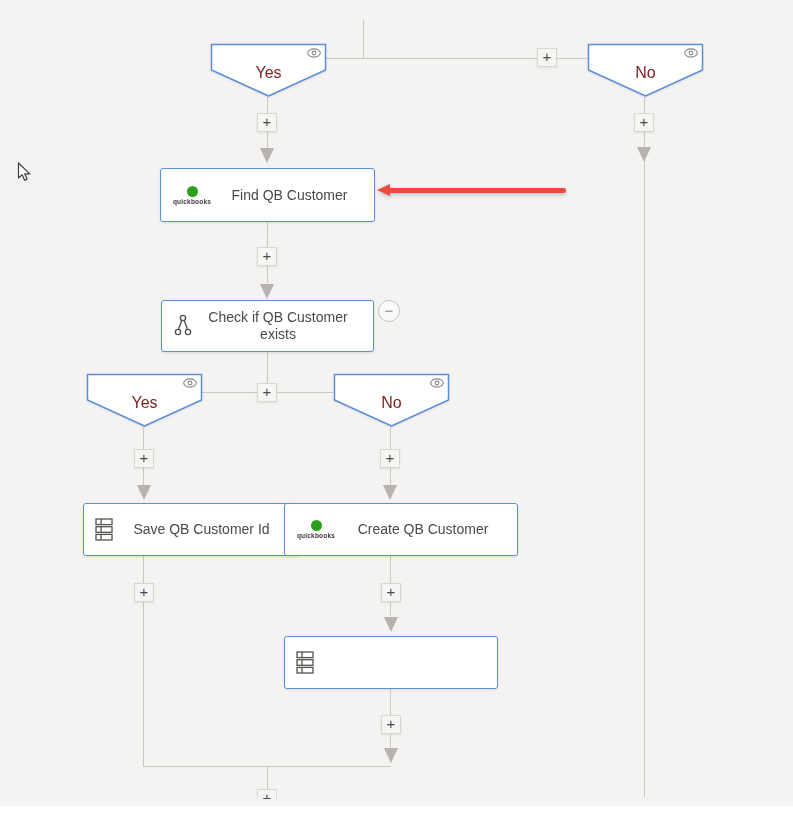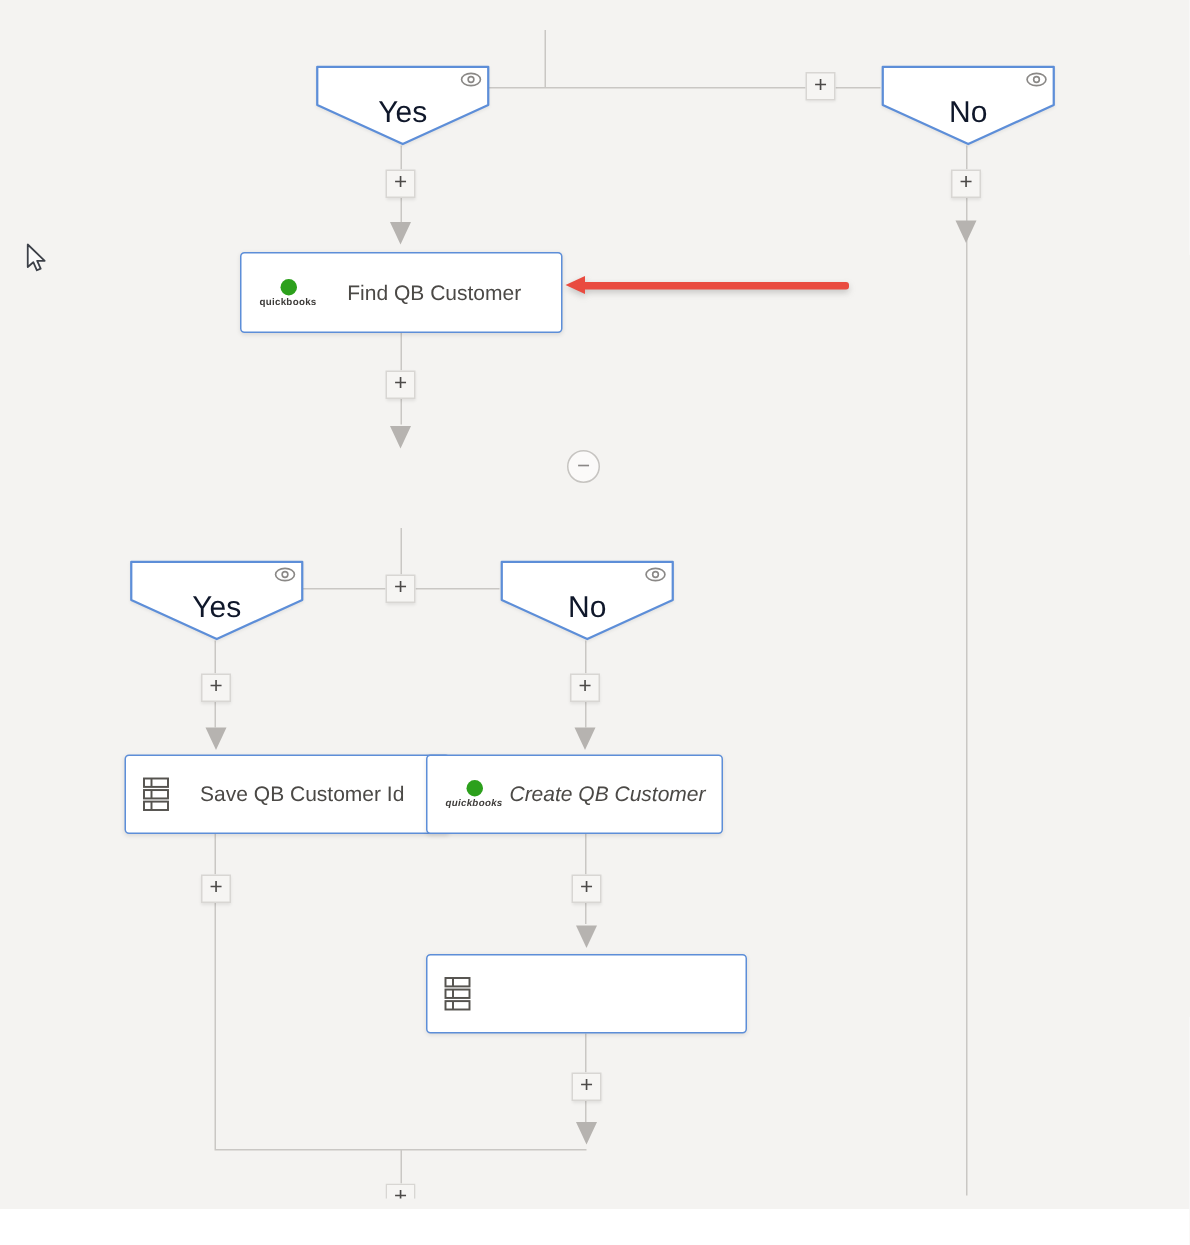--- a/index.html
+++ b/index.html
@@ -20,21 +20,21 @@
   .plus-clip{position:absolute;width:20px;height:10px;overflow:hidden;z-index:3;}
   .plus-clip .plus{position:absolute;left:0;top:0;}
   
   .ahead{
     position:absolute;width:0;height:0;z-index:2;
     border-left:7px solid transparent;border-right:7px solid transparent;border-top:15px solid #b6b3b0;
   }
   
   .branch{position:absolute;width:117px;height:56px;z-index:2;cursor:pointer;}
   .branch svg.shape{position:absolute;left:0;top:0;overflow:visible;filter:drop-shadow(0 1px 1px rgba(0,0,0,.07));}
-  .branch-label{position:absolute;left:0;right:0;top:21px;text-align:center;font-size:20px;color:#0f172a;}
+  .branch-label{position:absolute;left:0;right:0;top:21px;text-align:center;font-size:16px;color:#7f1d1d;}
   .eye{position:absolute;right:5px;top:4px;width:16px;height:12px;cursor:pointer;}
   
   .action-box{
     position:absolute;display:flex;align-items:center;box-sizing:border-box;z-index:2;cursor:pointer;
     background:#ffffff;border:1.5px solid #5d8ed8;border-radius:3px;box-shadow:0 1px 3px rgba(0,0,0,.10);
   }
   .box-label{flex:1;text-align:center;font-size:14px;color:#4b4946;line-height:17px;display:flex;justify-content:center;padding-right:10px;}
   .box-label span{display:inline-block;}
   .lbl-narrow span{max-width:112px;}
   .lbl-mid span{max-width:165px;}
@@ -106,20 +106,34 @@
   <div class="red-arrow">
     <div class="head"></div>
     <div class="shaft"></div>
   </div>
 
   <div class="vline" style="left:267px;top:222px;height:25px;"></div>
   <div class="plus" style="left:257px;top:247px;">+</div>
   <div class="vline" style="left:267px;top:266px;height:17px;"></div>
   <div class="ahead" style="left:260px;top:284px;"></div>
 
+  <div class="action-box" style="left:161px;top:300px;width:213px;height:52px;">
+    <div class="box-icon">
+      <svg width="20" height="26" viewBox="0 0 20 26">
+        <circle cx="10" cy="5" r="2.6" fill="none" stroke="#55534f" stroke-width="1.4"></circle>
+        <line x1="8.8" y1="7.3" x2="5.6" y2="16" stroke="#55534f" stroke-width="1.4"></line>
+        <line x1="11.2" y1="7.3" x2="14.4" y2="16" stroke="#55534f" stroke-width="1.4"></line>
+        <circle cx="5" cy="19" r="2.6" fill="none" stroke="#55534f" stroke-width="1.4"></circle>
+        <circle cx="15" cy="19" r="2.6" fill="none" stroke="#55534f" stroke-width="1.4"></circle>
+      </svg>
+    </div>
+    <div class="box-label lbl-mid">
+        <span>Check if QB Customer exists</span>
+      </div>
+  </div>
   <div class="collapse-btn" style="left:378px;top:300px;">−</div>
 
   <div class="vline" style="left:267px;top:352px;height:31px;"></div>
   <div class="hline" style="left:202px;top:392px;width:131px;"></div>
   <div class="plus" style="left:257px;top:383px;">+</div>
 
   <div class="branch" style="left:86px;top:373px;">
     <svg class="shape" width="117" height="56" viewBox="0 0 117 56">
       <polygon points="1.5,1.5 115.5,1.5 115.5,27 58.5,53 1.5,27" fill="#ffffff" stroke="#5d8ed8" stroke-width="1.5" stroke-linejoin="round"></polygon>
     </svg>
@@ -158,21 +172,21 @@
         <line x1="6" y1="9.7" x2="6" y2="15.3" stroke="#55534f" stroke-width="1.3"></line>
         <rect x="1" y="17.4" width="16" height="5.6" fill="#ffffff" stroke="#55534f" stroke-width="1.3"></rect>
         <line x1="6" y1="17.4" x2="6" y2="23" stroke="#55534f" stroke-width="1.3"></line>
       </svg>
     </div>
     <div class="box-label lbl-mid">
         <span>Save QB Customer Id</span>
       </div>
   </div>
 
-  <div class="action-box" style="left:284px;top:503px;width:198px;height:53px;font-style:italic;">
+  <div class="action-box" style="left:284px;top:503px;width:234px;height:53px;">
     <div class="qb-logo">
       <div class="qb-circle"></div>
       <div class="qb-text">quickbooks</div>
     </div>
     <div class="box-label lbl-mid">
         <span>Create QB Customer</span>
       </div>
   </div>
 
   <div class="vline" style="left:143px;top:556px;height:27px;"></div>

